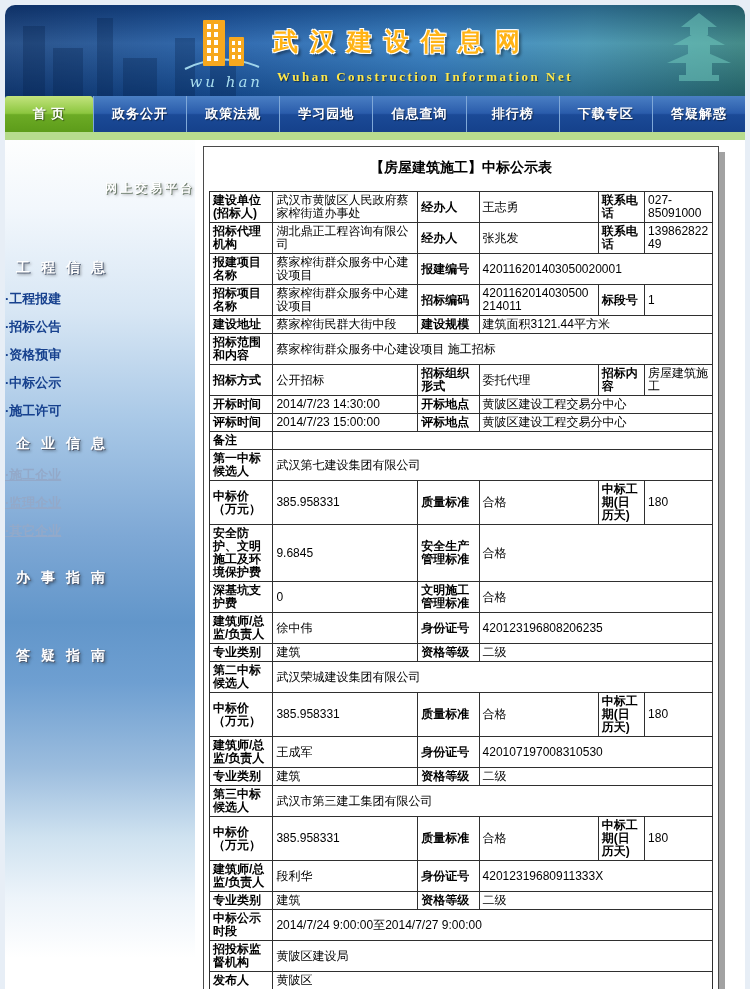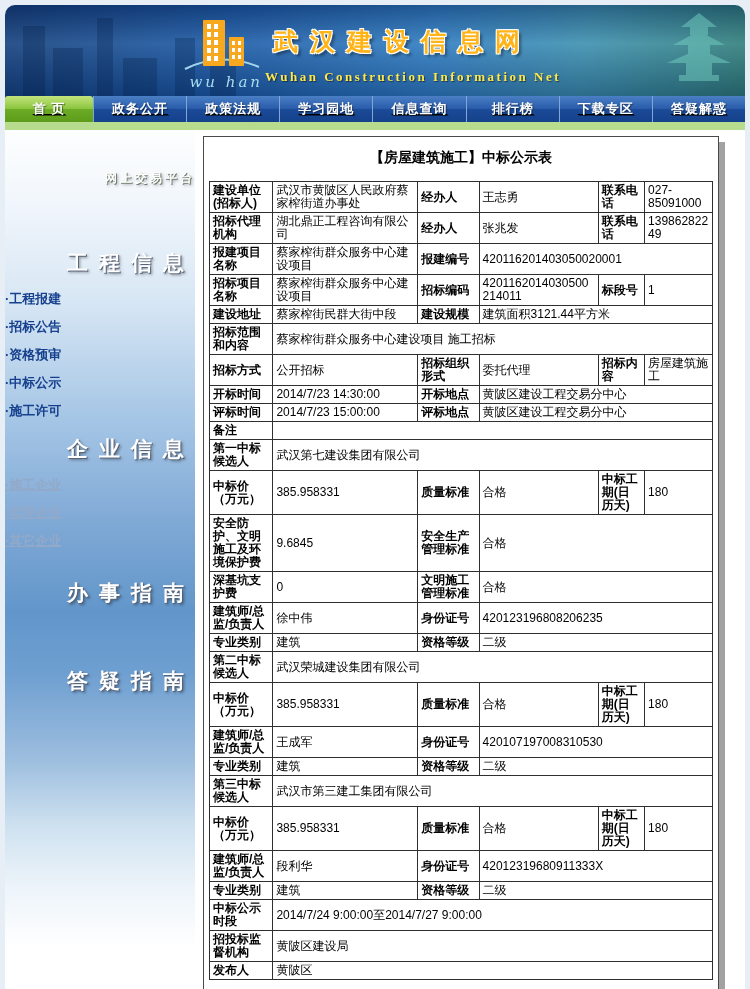--- a/index.html
+++ b/index.html
@@ -33,28 +33,28 @@
     font-family: "DejaVu Serif", serif; font-style: italic;
     color: #a9ddee; font-size: 15px; margin-top: -6px; letter-spacing: 3px;
   }
   .site-title {
     position: absolute; left: 268px; top: 20px;
     font-size: 25px; font-weight: bold; letter-spacing: 12px; color: #ffb315;
     text-shadow: -1px -1px 0 #fff, 1px -1px 0 #fff, -1px 1px 0 #fff, 1px 1px 0 #fff, 3px 3px 3px rgba(0,0,0,.45);
     white-space: nowrap;
   }
   .site-sub {
-    position: absolute; left: 260px; top: 64px;
+    position: absolute; left: 272px; top: 64px;
     font-family: "Liberation Serif", serif; font-weight: bold;
     font-size: 13px; letter-spacing: 2.5px; color: #ffe84a;
     text-shadow: 1px 1px 1px rgba(0,0,0,.5); white-space: nowrap;
   }
 
   
-  .nav { display: flex; height: 26px; background: #0e3c8c; text-decoration: underline; }
+  .nav { display: flex; height: 36px; background: #0e3c8c; }
   .tab {
     flex: 1; display: flex; align-items: center; justify-content: center;
     color: #fff; font-size: 13px; font-weight: bold; cursor: pointer;
     background: linear-gradient(to bottom, #4a7fc4 0%, #2a5cab 48%, #1b4a97 52%, #15418b 100%);
     text-shadow: 1px 1px 1px rgba(0,0,0,.5); letter-spacing: 1px; white-space: nowrap;
   }
   .tab + .tab { border-left: 1px solid #7fa8d8; }
   .tab.active {
     flex: 0 0 88px; border-radius: 3px 3px 0 0;
     background: linear-gradient(to bottom, #c3e47e 0%, #8cc63f 48%, #6cab25 52%, #5d9c1a 100%);
@@ -69,21 +69,21 @@
     background: linear-gradient(to bottom,
       #fdfefe 0%, #f2f7fc 8%, #d7e6f4 20%, #a7c7e6 33%, #7ea8d5 46%,
       #6296ca 56%, #6e9fd1 63%, #9cbdde 73%, #cfe2f0 81%, #edf4fa 88%, #ffffff 95%, #ffffff 100%);
   }
   .platform {
     margin-top: 40px; text-align: right; color: #fff; font-weight: bold;
     font-size: 12px; letter-spacing: 3px;
     text-shadow: 1px 1px 0 #6d7d6d, 2px 2px 3px rgba(0,0,0,.35);
   }
   .sec-title {
-    text-align: right; color: #fff; font-weight: bold; font-size: 21px;
+    text-align: left; color: #fff; font-weight: bold; font-size: 14px;
     letter-spacing: 11px; padding-left: 11px;
     text-shadow: 1px 1px 0 #56637a, 2px 2px 3px rgba(0,0,0,.4);
     margin-bottom: 8px;
   }
   .section1 { margin-top: 62px; }
   .section2 { margin-top: 10px; }
   .section3 { margin-top: 24px; }
   .section4 { margin-top: 60px; }
   .sb-link {
     font-size: 13px; font-weight: bold; color: #17418e;

